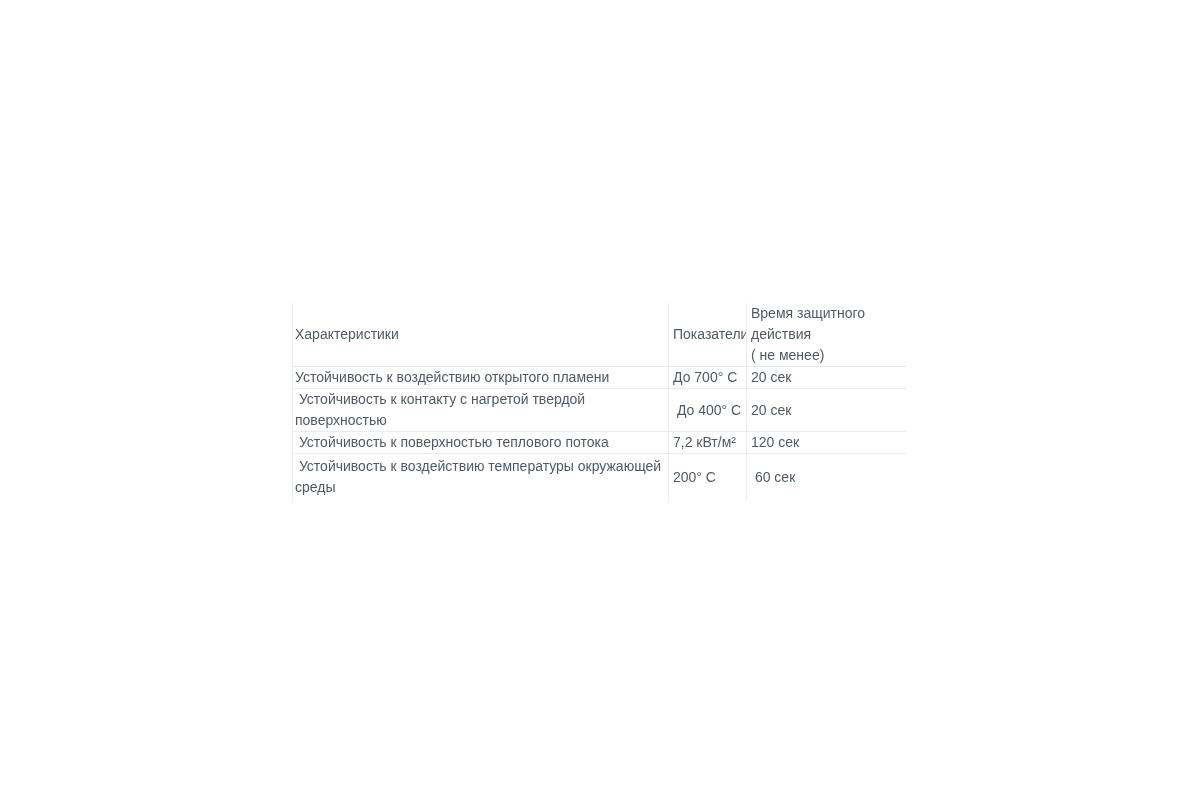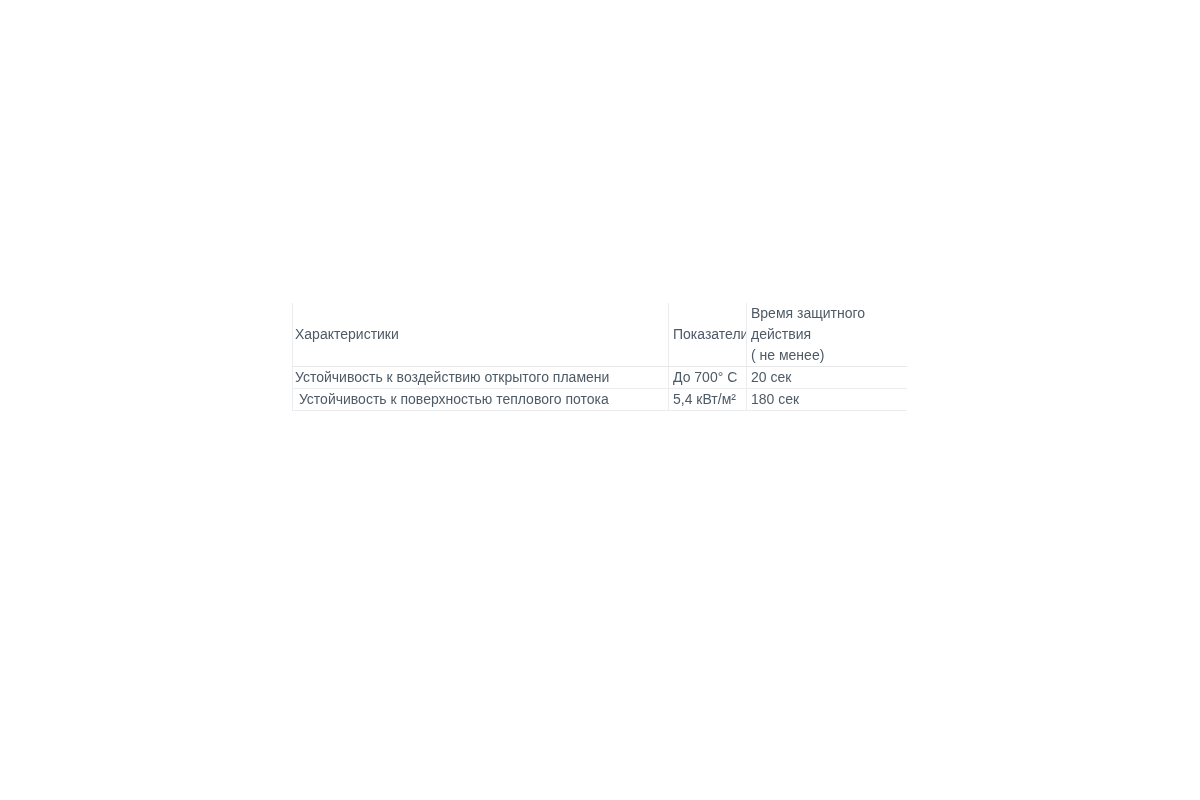--- a/index.html
+++ b/index.html
@@ -72,20 +72,30 @@
         <th>Время защитного действия
 ( не менее)</th>
       </tr>
     </thead>
     <tbody>
       <tr class="row r1">
         <td>Устойчивость к воздействию открытого пламени</td>
         <td>До 700° С</td>
         <td>20 сек</td>
       </tr>
+      <tr class="row r2">
+        <td> Устойчивость к контакту с нагретой твердой поверхностью</td>
+        <td> До 400° С</td>
+        <td>20 сек</td>
+      </tr>
       <tr class="row r3">
         <td> Устойчивость к поверхностью теплового потока</td>
-        <td>5,4 кВт/м²</td>
-        <td>180 сек</td>
+        <td>7,2 кВт/м²</td>
+        <td>120 сек</td>
+      </tr>
+      <tr class="row r4">
+        <td> Устойчивость к воздействию температуры окружающей среды</td>
+        <td>200° С</td>
+        <td> 60 сек</td>
       </tr>
     </tbody>
   </table>
 </div>
 
 </body></html>

